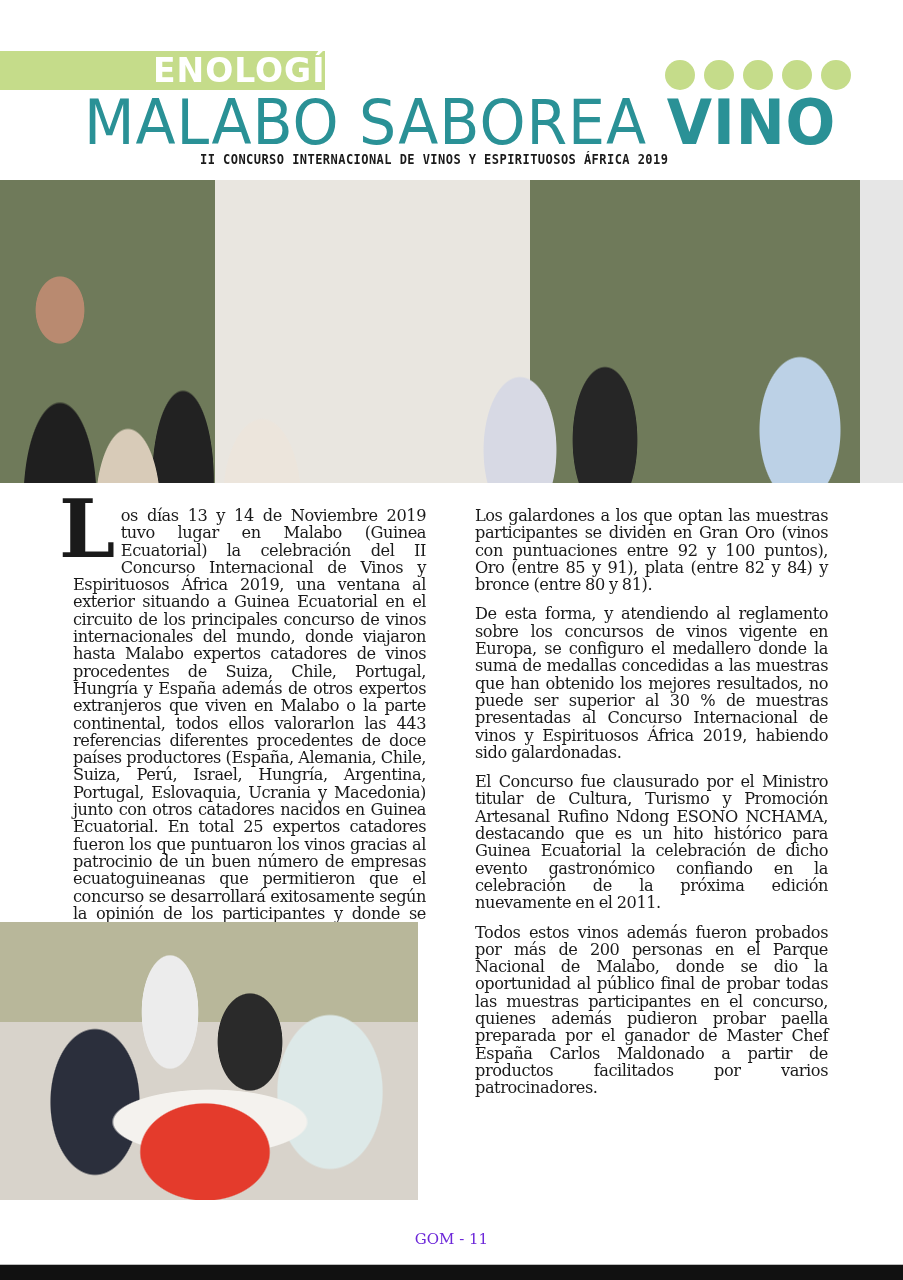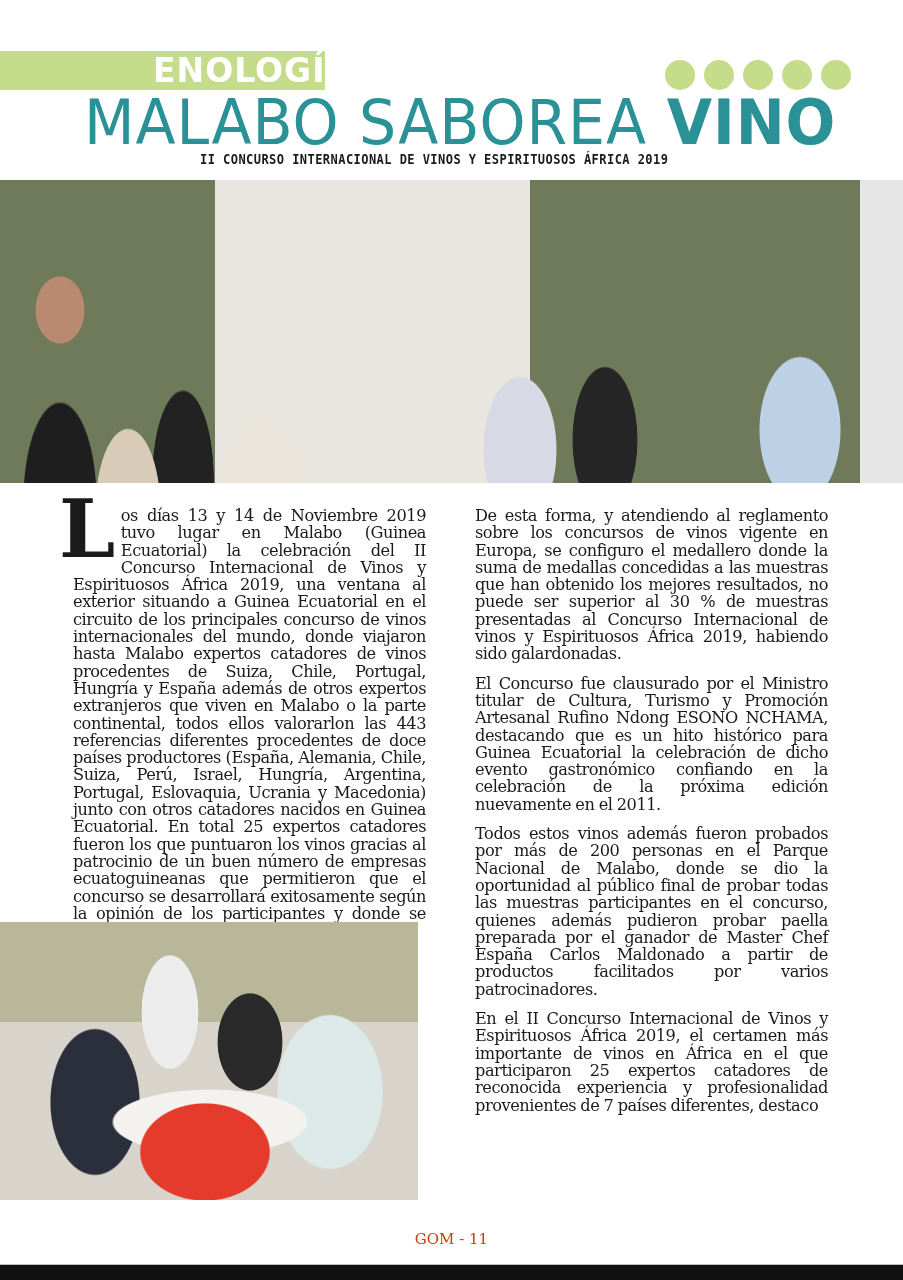--- a/index.html
+++ b/index.html
@@ -68,21 +68,21 @@
   }
   .col-left { left: 61px; }
   .col-right { left: 463px; }
   .col p { margin: 12px; }
   .dropcap {
     float: left; font-family: "DejaVu Serif", serif; font-weight: bold;
     font-size: 80px; line-height: 60px; margin: 4px 6px 0 -2px; color: #1a1a1a;
   }
   .footer-page {
     position: absolute; left: 0; width: 903px; top: 1230px; text-align: center;
-    font-family: "DejaVu Serif", serif; font-size: 15px; color: #c2410c;
+    font-family: "DejaVu Serif", serif; font-size: 15px; color: #6d28d9;
   }
   .footer-bar {
     position: absolute; left: 0; top: 1264px; width: 903px; height: 16px; background: #111111;
     border-top: 1px solid #bdbdbd;
   }
 </style>
 </head>
 <body>
 
 <div class="section-band"></div>
@@ -103,20 +103,20 @@
 <div class="photo photo-main" title="Group photo of wine tasters raising glasses of red wine"></div>
 
 <div class="col col-left">
   <span class="dropcap">L</span>
   <p>os días 13 y 14 de Noviembre 2019 tuvo lugar en Malabo (Guinea Ecuatorial) la celebración del II Concurso Internacional de Vinos y Espirituosos África 2019, una ventana al exterior situando a Guinea Ecuatorial en el circuito de los principales concurso de vinos internacionales del mundo, donde viajaron hasta Malabo expertos catadores de vinos procedentes de Suiza, Chile, Portugal, Hungría y España además de otros expertos extranjeros que viven en Malabo o la parte continental, todos ellos valorarlon las 443 referencias diferentes procedentes de doce países productores  (España, Alemania, Chile, Suiza, Perú, Israel, Hungría, Argentina, Portugal, Eslovaquia, Ucrania y Macedonia) junto con otros catadores nacidos en Guinea Ecuatorial. En total 25 expertos catadores fueron los que puntuaron los vinos gracias al patrocinio de un buen número de empresas ecuatoguineanas que permitieron que el concurso se desarrollará exitosamente según la opinión de los participantes y donde se galardonaron 10 referencias con medalla de</p>
 </div>
 
 <div class="photo photo-secondary" title="Tasters seated at a table with wine glasses"></div>
 
 <div class="col col-right">
+  <p>Los galardones a los que optan las muestras participantes se dividen en Gran Oro (vinos con puntuaciones entre 92 y 100 puntos), Oro (entre 85 y 91), plata (entre 82 y 84) y bronce (entre 80 y 81).</p>
   <p>De esta forma, y atendiendo al reglamento sobre los concursos de vinos vigente en Europa, se configuro el medallero donde la suma de medallas concedidas a las muestras que han obtenido los mejores resultados, no puede ser superior al 30 % de muestras presentadas al Concurso Internacional de vinos y Espirituosos África 2019, habiendo sido galardonadas.</p>
   <p>El Concurso fue clausurado por el Ministro titular de Cultura, Turismo y Promoción Artesanal Rufino Ndong ESONO NCHAMA, destacando que es un hito histórico para Guinea Ecuatorial la celebración de dicho evento gastronómico confiando en la celebración de la próxima edición nuevamente en el 2011.</p>
   <p>Todos estos vinos además fueron probados por más de 200 personas en el Parque Nacional de Malabo, donde se dio la oportunidad al público final de probar todas las muestras participantes en el concurso, quienes además pudieron probar paella preparada por el ganador de Master Chef España Carlos Maldonado a partir de productos facilitados por varios patrocinadores.</p>
-  <p>En el II Concurso Internacional de Vinos y Espirituosos África 2019, el certamen más importante de vinos en África en el que participaron 25 expertos catadores de reconocida experiencia y profesionalidad provenientes de 7 países diferentes, destaco</p>
 </div>
 
 <div class="footer-page">GOM - 11</div>
 <div class="footer-bar"></div>
 
 </body></html>

